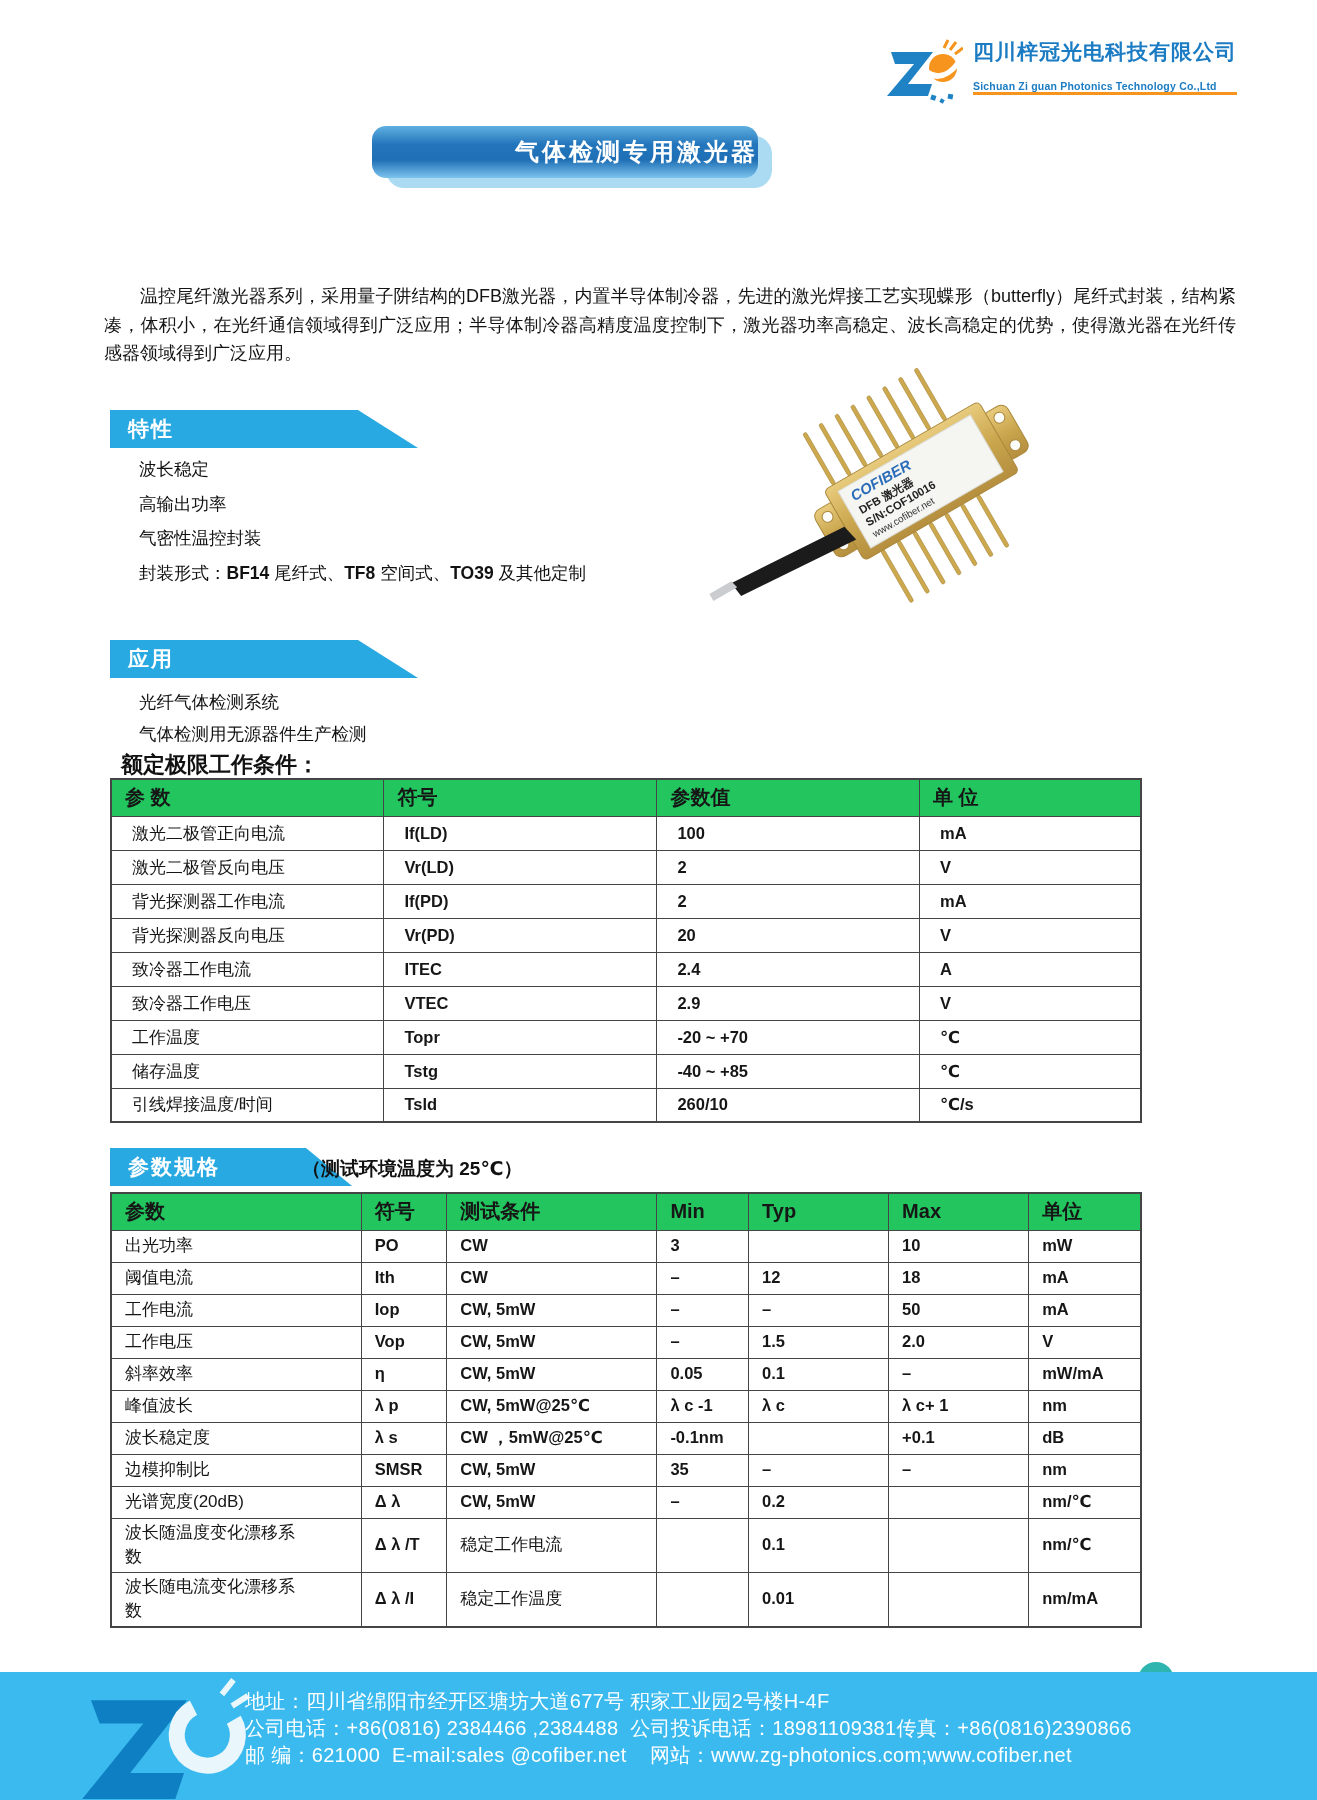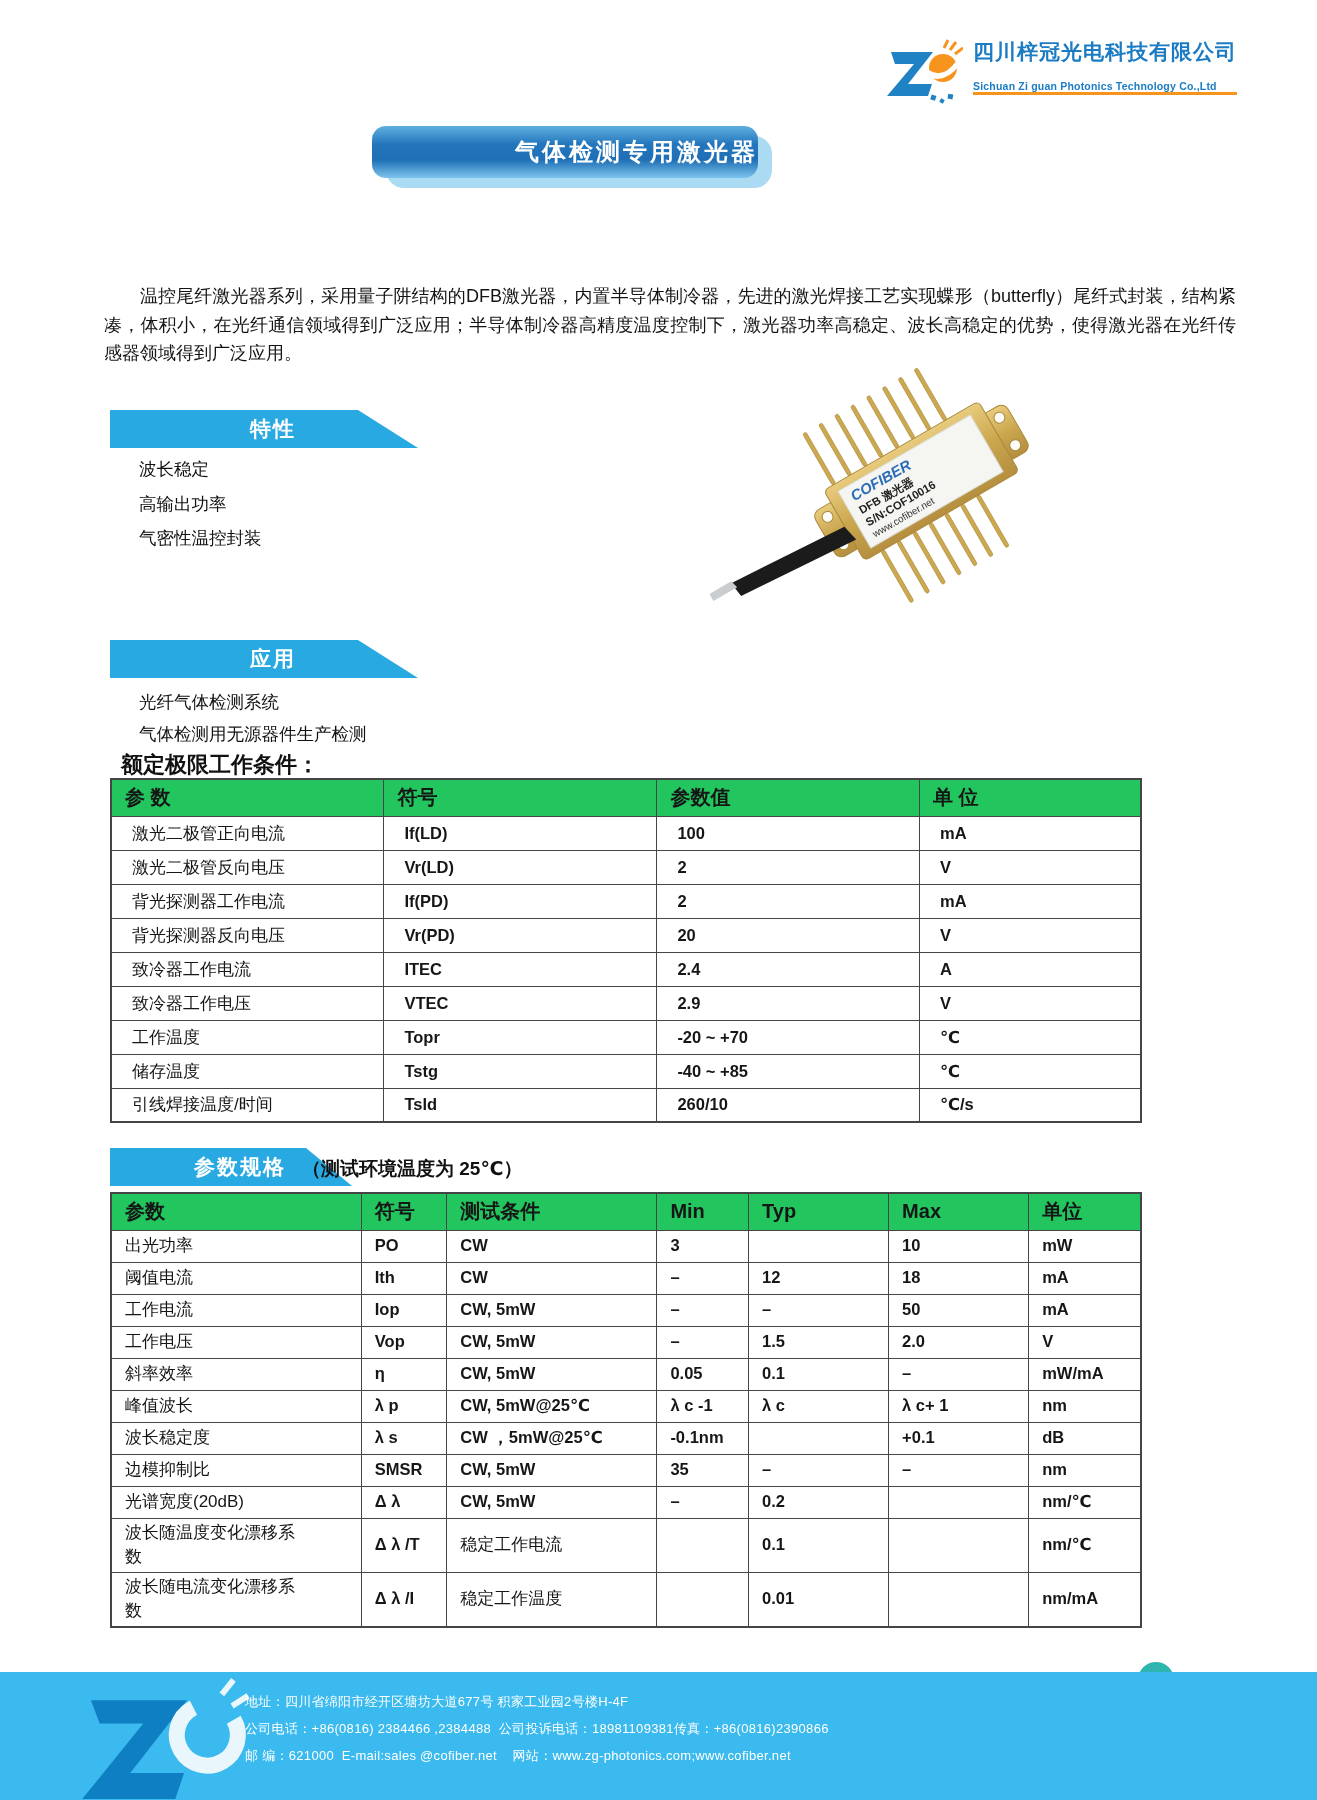--- a/index.html
+++ b/index.html
@@ -17,21 +17,21 @@
   .banner-shadow{position:absolute;left:14px;top:10px;width:100%;height:100%;background:#ABDAF3;border-radius:18px;}
   .banner{position:absolute;inset:0;border-radius:14px;color:#fff;font-size:24px;font-weight:bold;
           text-align:right;line-height:52px;letter-spacing:3px;
           background:linear-gradient(180deg,#5FB0E0 0%,#2476BC 35%,#1E6FB5 65%,#7CC4ED 100%);}
 
   .intro{position:absolute;left:104px;top:282px;width:1132px;font-size:18px;line-height:28.5px;
          text-align:justify;text-indent:2em;}
 
   
   .sec-head{position:absolute;height:38px;background:#29A9E1;color:#fff;font-size:21px;font-weight:bold;
-            line-height:38px;padding-left:18px;box-sizing:border-box;letter-spacing:2px;text-align:center;}
+            line-height:38px;padding-left:18px;box-sizing:border-box;letter-spacing:2px;}
   #feat-head{left:110px;top:410px;width:308px;clip-path:polygon(0 0,calc(100% - 60px) 0,100% 100%,0 100%);}
   #app-head{left:110px;top:640px;width:308px;clip-path:polygon(0 0,calc(100% - 60px) 0,100% 100%,0 100%);}
   #spec-head{left:110px;top:1148px;width:242px;clip-path:polygon(0 0,calc(100% - 46px) 0,100% 100%,0 100%);}
   .spec-note{position:absolute;left:302px;top:1156px;font-size:19px;font-weight:bold;color:#111;}
 
   .plain-list{position:absolute;font-size:17.5px;color:#111;}
   #features-list .list-item{height:34.5px;line-height:34.5px;}
   #features-list{left:139px;top:452px;}
   #apps-list .list-item{height:32px;line-height:32px;}
   #apps-list{left:139px;top:686px;}
@@ -51,21 +51,21 @@
   #specs td{height:32px;line-height:1.45;}
   #specs td:first-child{padding-right:58px;}
 
   .product{position:absolute;left:692px;top:358px;width:385px;height:248px;}
 
   .badge{position:absolute;left:1138px;top:1662px;width:36px;height:36px;border-radius:50%;
          background:#2EB5AF;color:#fff;font-size:17px;font-weight:bold;text-align:center;line-height:36px;}
 
   .footer{position:absolute;left:0;top:1672px;width:1317px;height:128px;background:#3ABAEE;overflow:hidden;}
   .footer-mark{position:absolute;left:82px;top:2px;}
-  .footer-lines{position:absolute;left:245px;top:16px;color:#fff;font-size:13px;line-height:27px;letter-spacing:0.3px;}
+  .footer-lines{position:absolute;left:245px;top:16px;color:#fff;font-size:20px;line-height:27px;letter-spacing:0.3px;}
   .footer-lines div{white-space:pre;}
 </style>
 </head>
 <body>
 
 <div id="page">
 
   <div class="header">
     <svg width="76" height="66" viewBox="0 0 76 66">
       <path d="M4 14 H46 L21 46 H45 L41 58 H0 L27 26 H8 Z" fill="#1F82C4"></path>
@@ -89,20 +89,21 @@
     <div class="banner">气体检测专用激光器</div>
   </div>
 
   <div class="intro">温控尾纤激光器系列，采用量子阱结构的DFB激光器，内置半导体制冷器，先进的激光焊接工艺实现蝶形（butterfly）尾纤式封装，结构紧凑，体积小，在光纤通信领域得到广泛应用；半导体制冷器高精度温度控制下，激光器功率高稳定、波长高稳定的优势，使得激光器在光纤传感器领域得到广泛应用。</div>
 
   <div class="sec-head" id="feat-head">特性</div>
   <div class="plain-list" id="features-list">
       <div class="list-item">波长稳定</div>
       <div class="list-item">高输出功率</div>
       <div class="list-item">气密性温控封装</div>
+      <div class="list-item">封装形式：<b>BF14</b> 尾纤式、<b>TF8</b> 空间式、<b>TO39</b> 及其他定制</div>
     </div>
 
   <svg class="product" viewBox="0 -12 385 250">
     <defs>
       <linearGradient id="gold" x1="0" y1="0" x2="0" y2="1">
         <stop offset="0" stop-color="#E8CB7D"></stop>
         <stop offset="0.5" stop-color="#CBA74F"></stop>
         <stop offset="1" stop-color="#B58F3E"></stop>
       </linearGradient>
     </defs>

